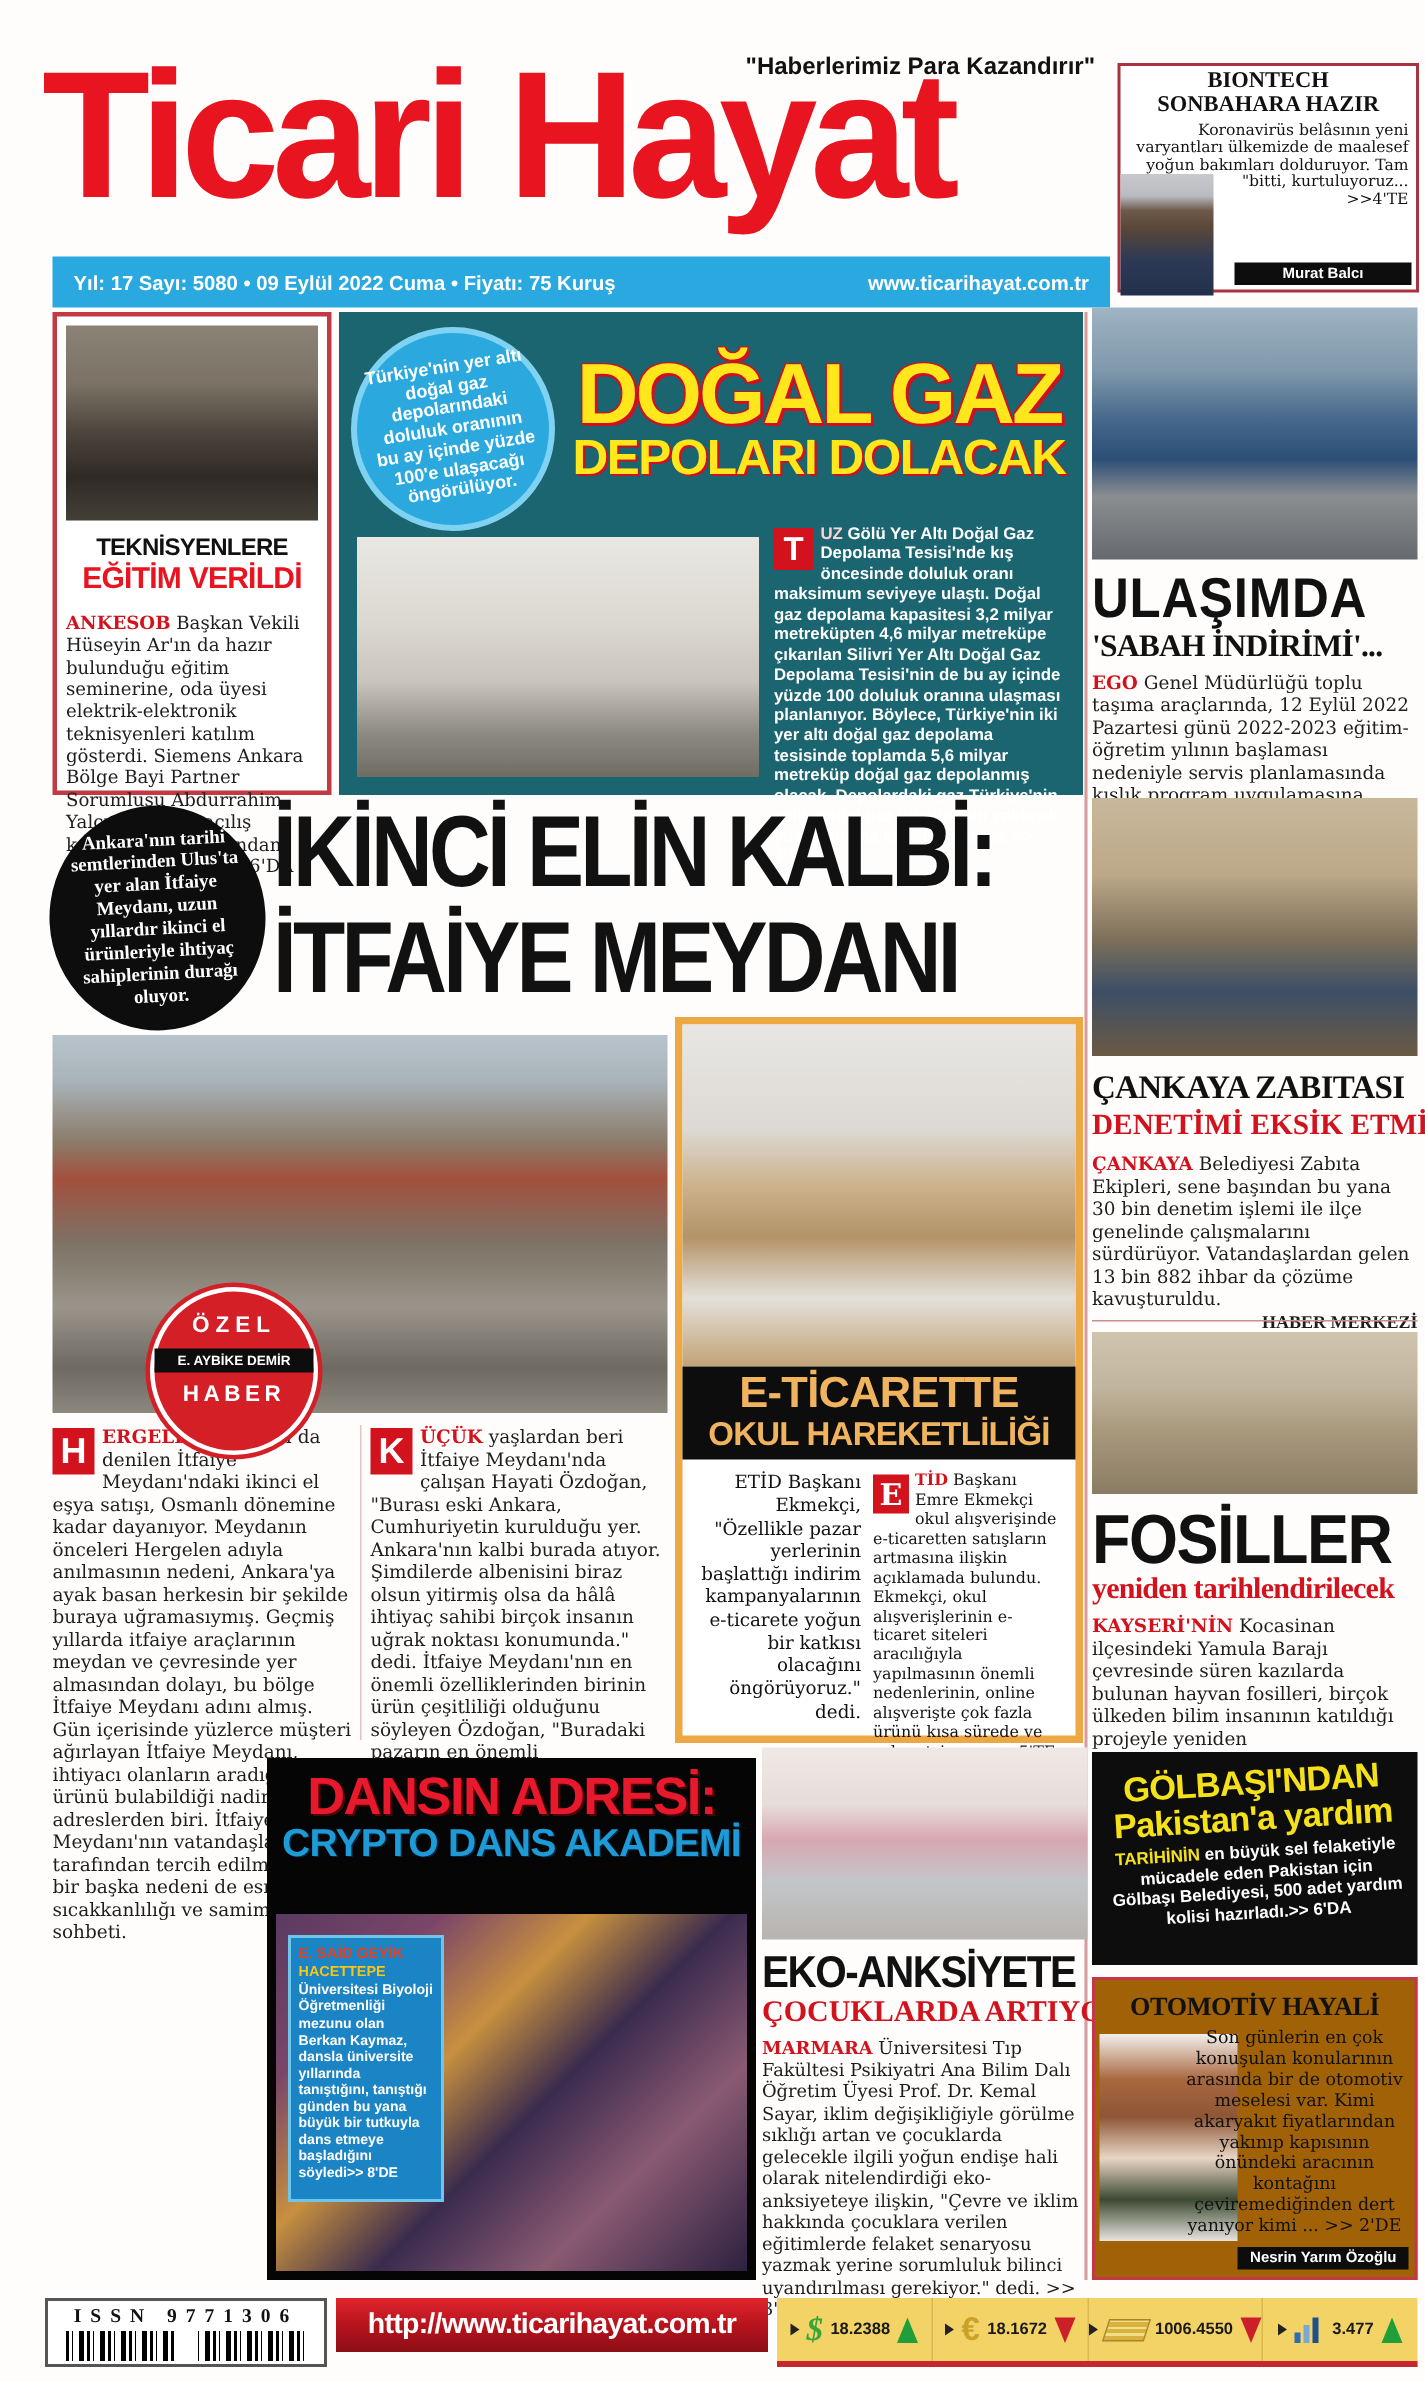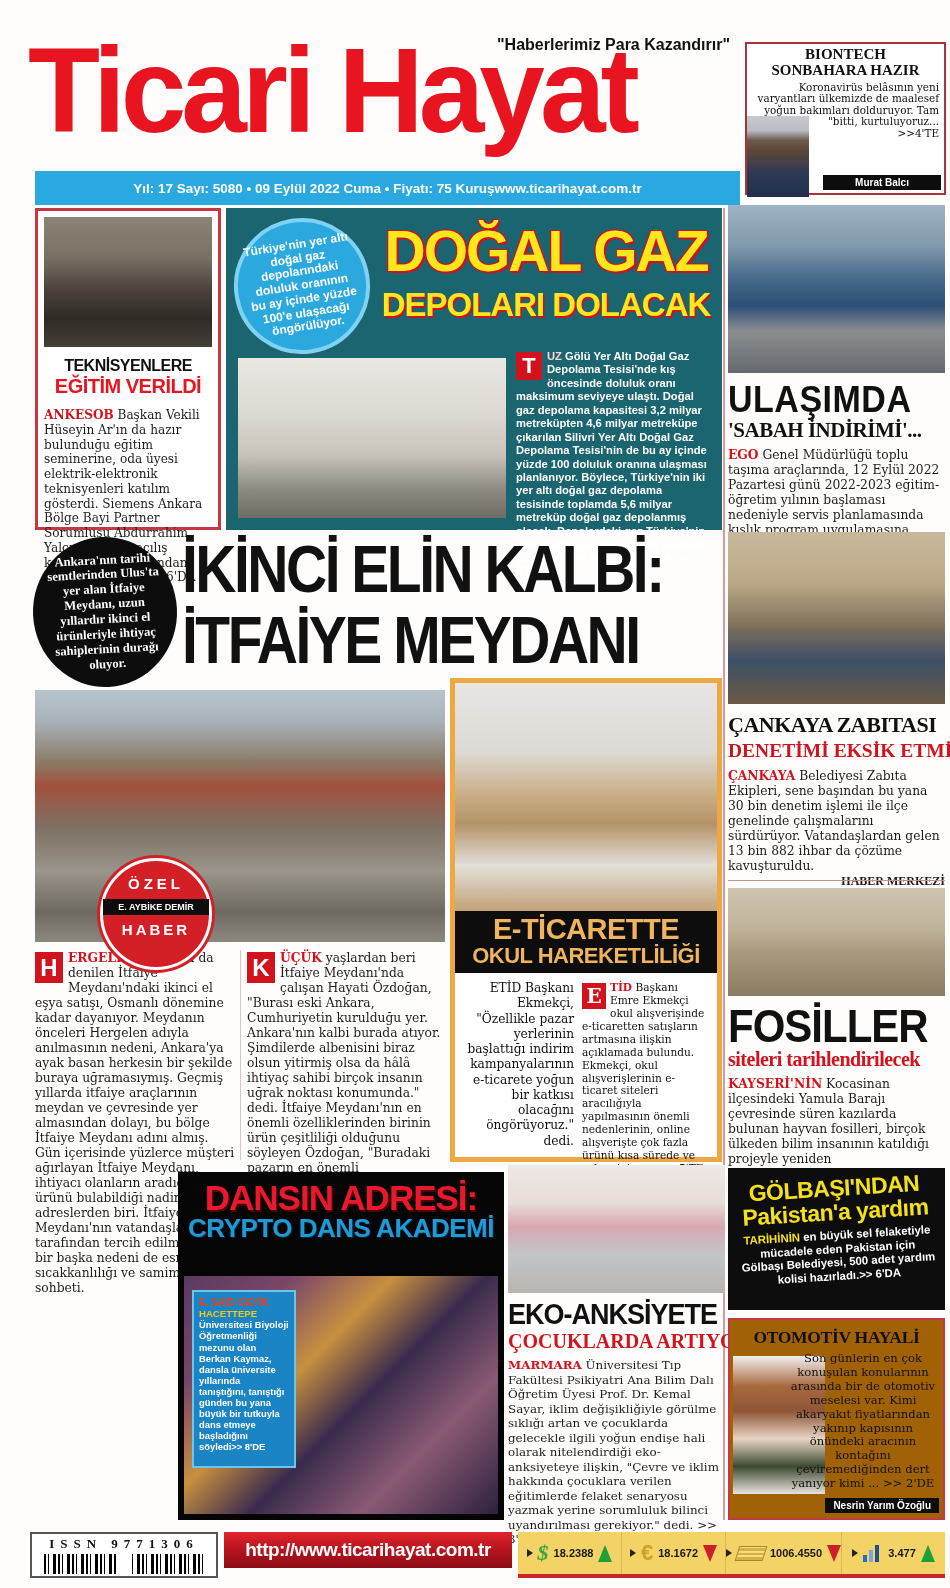--- a/index.html
+++ b/index.html
@@ -12,42 +12,42 @@
   .body-txt{font-size:12.3px;line-height:1.22;color:#1d1d1d;text-align:left;}
   .dropcap{float:left;width:28px;height:31px;background:#d2121d;color:#fff;font-weight:900;
            font-size:24px;display:flex;align-items:center;justify-content:center;margin:2px 5px 0 0;
            font-family:"Liberation Sans",sans-serif;}
   
   .tagline{left:108px;top:36px;font-size:16px;font-weight:bold;letter-spacing:-0.3px;}
   .slogan{left:497px;top:36px;font-size:16px;font-weight:bold;}
   .logo{left:28px;top:28px;width:715px;font-size:118px;font-weight:900;color:#e8141f;
         letter-spacing:-5px;line-height:1.05;transform:scaleY(1.02);transform-origin:top left;white-space:nowrap;}
   .datebar{left:35px;top:171px;width:705px;height:24px;background:#2aa9e0;color:#fff;
-           display:flex;align-items:center;justify-content:center;padding:17px 14px;box-sizing:border-box;
+           display:flex;align-items:center;justify-content:space-between;padding:17px 14px;box-sizing:border-box;
            font-weight:bold;font-size:13.5px;}
   .bio-box{left:745px;top:42px;width:201px;height:153px;border:2px solid #a8323e;background:#fff;box-sizing:border-box;padding:3px 5px;}
   .bio-title{font-family:"Liberation Serif",serif;font-weight:bold;font-size:15px;text-align:center;line-height:1.05;}
   .bio-body{font-family:"DejaVu Serif",serif;font-size:10.4px;line-height:1.12;text-align:right;margin-top:3px;}
   .bio-photo{left:0px;top:72px;width:62px;height:81px;
      background:linear-gradient(180deg,#c8c9cd 0%,#b9bcc2 18%,#6d5a4b 30%,#5a4738 44%,#2e3a55 70%,#22304c 100%);}
   .bio-author{right:3px;bottom:3px;width:118px;background:#0d0d0d;color:#fff;font-size:10px;font-weight:bold;
               text-align:center;padding:2px 0;}
   
   .tek-box{left:35px;top:208px;width:186px;height:322px;border:3px solid #c23944;box-sizing:border-box;padding:6px;background:#fff;}
   .tek-photo{width:100%;height:130px;
      background:linear-gradient(180deg,#8a8376 0%,#7b7265 30%,#4c443c 55%,#2f2a26 78%,#454035 100%);}
   .tek-t1{font-size:16px;font-weight:900;text-align:center;margin-top:10px;letter-spacing:-0.5px;}
   .tek-t2{font-size:20px;font-weight:900;text-align:center;color:#e8141f;letter-spacing:-0.5px;}
   .tek-body{margin-top:10px;font-size:12.1px;}
   
   .gaz-box{left:226px;top:208px;width:496px;height:322px;background:#1b6570;}
   .gaz-badge{left:8px;top:10px;width:136px;height:136px;border-radius:50%;background:#2ba9de;border:4px solid #7fd2f2;
              color:#fff;font-weight:bold;font-size:12px;line-height:1.15;display:flex;align-items:center;justify-content:center;
              text-align:center;padding:10px;box-sizing:border-box;transform:rotate(-9deg);}
-  .gaz-t1{left:150px;top:10px;width:340px;text-align:center;font-size:57px;font-weight:900;color:#ffe71c;letter-spacing:-2px;
+  .gaz-t1{left:150px;top:22px;width:340px;text-align:center;font-size:57px;font-weight:900;color:#ffe71c;letter-spacing:-2px;
           text-shadow:2px 2px 0 #cf1020,-1px -1px 0 #cf1020,1px -1px 0 #cf1020,-1px 1px 0 #cf1020;white-space:nowrap;}
   .gaz-t2{left:150px;top:78px;width:340px;text-align:center;font-size:33px;font-weight:900;color:#ffe71c;letter-spacing:-1px;
           text-shadow:1.5px 1.5px 0 #cf1020;white-space:nowrap;}
   .gaz-photo{left:12px;top:150px;width:268px;height:160px;
      background:linear-gradient(180deg,#e9e7e2 0%,#dcd9d2 35%,#c9c5bc 60%,#8d8a82 82%,#6f6c64 100%);}
   .gaz-body{left:290px;top:142px;width:196px;color:#fff;font-size:11.2px;line-height:1.2;font-weight:bold;text-align:left;}
   .gaz-drop{float:left;width:26px;height:28px;background:#d2121d;color:#fff;font-weight:900;font-size:22px;
             display:flex;align-items:center;justify-content:center;margin:2px 5px 0 0;}
   .gaz-lead{color:#ffd2d2;font-weight:900;}
   
@@ -256,21 +256,21 @@
 
   <div class="abs can-t1">ÇANKAYA ZABITASI</div>
   <div class="abs can-t2">DENETİMİ EKSİK ETMİYOR</div>
   <div class="abs can-body serif body-txt">
     <span class="lead-red">ÇANKAYA</span><span> Belediyesi Zabıta Ekipleri, sene başından bu yana 30 bin denetim işlemi  ile ilçe genelinde çalışmalarını sürdürüyor. Vatandaşlardan gelen 13 bin 882 ihbar da çözüme kavuşturuldu.</span>
     <div class="can-byline">HABER MERKEZİ</div>
   </div>
   <div class="abs divider-r"></div>
   <div class="abs fos-photo"></div>
   <div class="abs fos-t1">FOSİLLER</div>
-  <div class="abs fos-t2">siteleri tarihlendirilecek</div>
+  <div class="abs fos-t2">yeniden tarihlendirilecek</div>
   <div class="abs fos-body serif body-txt">
     <span class="lead-red">KAYSERİ'NİN</span><span> Kocasinan ilçesindeki Yamula Barajı çevresinde süren kazılarda bulunan hayvan fosilleri, birçok ülkeden bilim insanının katıldığı projeyle yeniden tarihlendirilecek.&gt;&gt; 2'DE</span>
   </div>
 
 
   <div class="abs dans-box">
     <div class="dans-t1">DANSIN ADRESİ:</div>
     <div class="dans-t2">CRYPTO DANS AKADEMİ</div>
     <div class="dans-photo"></div>
     <div class="dans-info">

